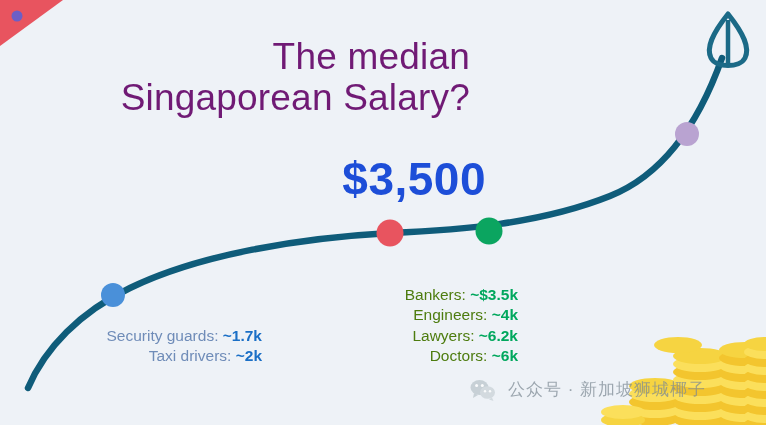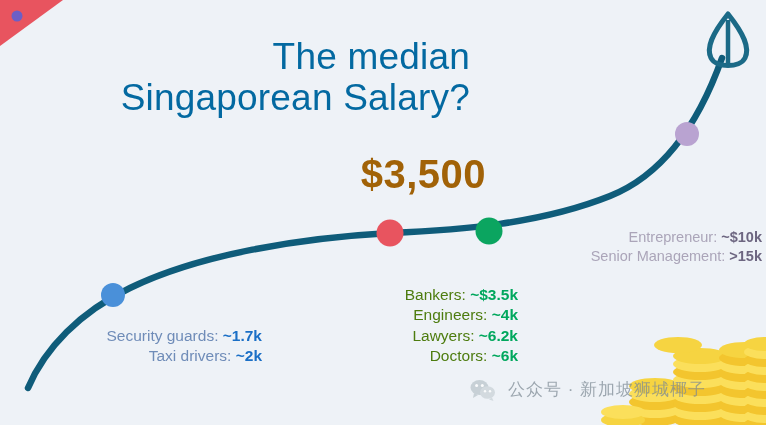--- a/index.html
+++ b/index.html
@@ -28,32 +28,32 @@
     left: 0;
     top: 36px;
     width: 470px;
     text-align: right;
     line-height: 1.12;
   }
   .title-line {
     display: block;
     font-size: 37px;
     font-weight: 300;
-    color: #0369a1;
+    color: #701a75;
     letter-spacing: 0.2px;
   }
   .big-number {
     position: absolute;
     left: 0;
     top: 152px;
     width: 486px;
     text-align: right;
-    font-size: 40px;
+    font-size: 46px;
     font-weight: bold;
-    color: #a16207;
+    color: #1d4ed8;
     letter-spacing: 0.5px;
   }
   .list-block {
     position: absolute;
     line-height: 1.32;
   }
   .list-row {
     white-space: nowrap;
     font-size: 15.5px;
   }
@@ -225,30 +225,20 @@
     <div class="list-row">
       <span class="list-label">Lawyers:</span>
       <span class="list-value">~6.2k</span>
     </div>
     <div class="list-row">
       <span class="list-label">Doctors:</span>
       <span class="list-value">~6k</span>
     </div>
   </div>
 
-  <div class="list-block" id="group-top">
-    <div class="list-row">
-      <span class="list-label">Entrepreneur:</span>
-      <span class="list-value">~$10k</span>
-    </div>
-    <div class="list-row">
-      <span class="list-label">Senior Management:</span>
-      <span class="list-value">&gt;15k</span>
-    </div>
-  </div>
 
   <div id="watermark">
     <svg width="26" height="22" viewBox="0 0 26 22">
       <ellipse cx="9.5" cy="8.5" rx="9" ry="7.6" fill="#b9c4ca"></ellipse>
       <polygon points="4,14 3,19 8,16" fill="#b9c4ca"></polygon>
       <circle cx="6.6" cy="6.6" r="1.5" fill="#ffffff"></circle>
       <circle cx="12.3" cy="6.6" r="1.5" fill="#ffffff"></circle>
       <ellipse cx="17.5" cy="13.5" rx="7.5" ry="6.3" fill="#c9d2d7"></ellipse>
       <polygon points="22,18.5 23.5,22 19,20.5" fill="#c9d2d7"></polygon>
       <circle cx="15" cy="12.3" r="1.2" fill="#ffffff"></circle>

